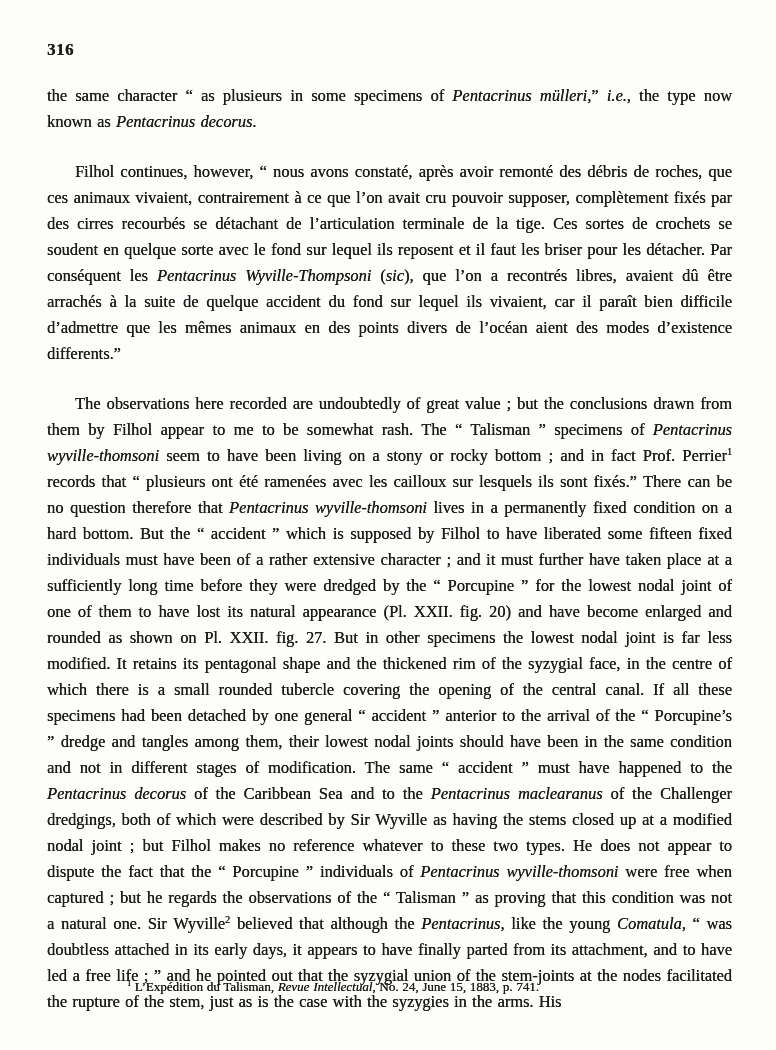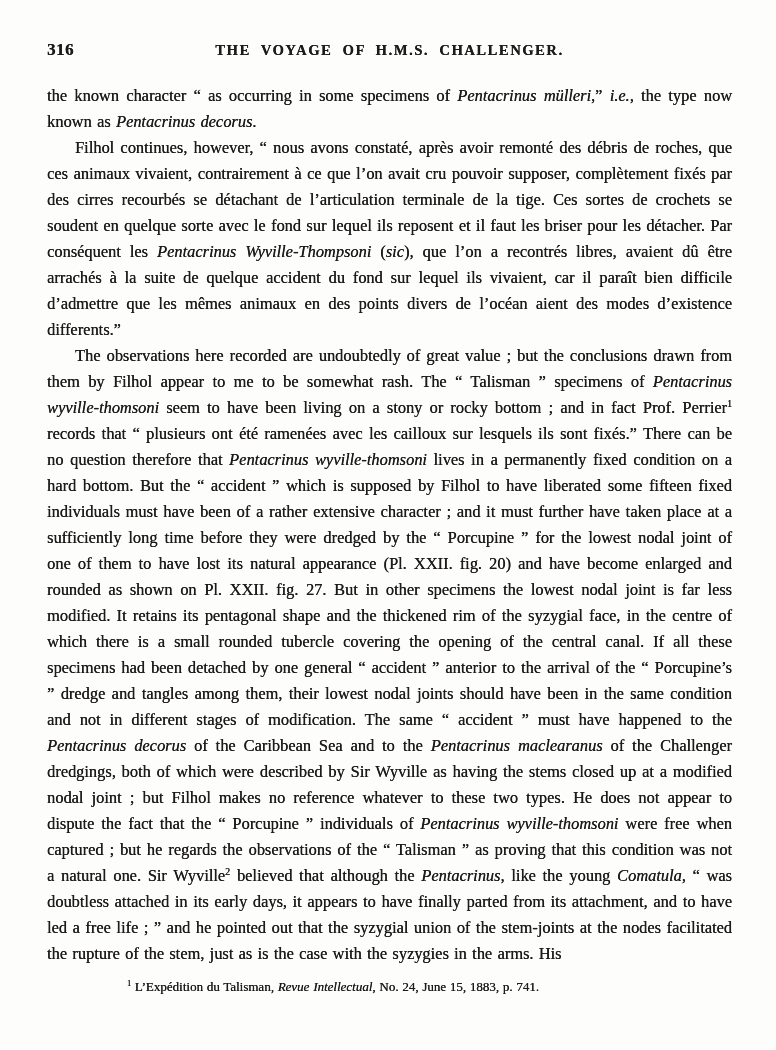--- a/index.html
+++ b/index.html
@@ -50,21 +50,21 @@
     left: 47px;
     right: 44px;
     font-size: 16.4px;
     line-height: 26px;
     word-spacing: 1.2px;
   }
   .para {
     margin: 0;
     text-align: justify;
   }
-  .para.indent { text-indent: 28px; }
+  .para.indent { text-indent: 28px; margin-top: 24px; }
   em { }
   sup {
     font-size: 0.62em;
     vertical-align: super;
     line-height: 0;
     letter-spacing: 0;
   }
   .footnotes {
     position: absolute;
     top: 977px;
@@ -76,25 +76,24 @@
     word-spacing: 0.5px;
   }
   .footnote { margin: 0; }
 </style>
 </head>
 <body>
 
 <div class="page">
   <div class="header">
     <span class="page-number">316</span>
-    <span class="header-title">THE VOYAGE OF H.M.S. CHALLENGER.</span>
   </div>
 
   <div class="body-text">
-      <p class="para"><span>the known character “ as occurring in some specimens of </span><em>Pentacrinus mülleri</em><span>,” </span><em>i.e.</em><span>, the type now known as </span><em>Pentacrinus decorus</em><span>.</span></p>
+      <p class="para"><span>the same character “ as plusieurs in some specimens of </span><em>Pentacrinus mülleri</em><span>,” </span><em>i.e.</em><span>, the type now known as </span><em>Pentacrinus decorus</em><span>.</span></p>
       <p class="para indent"><span>Filhol continues, however, “ nous avons constaté, après avoir remonté des débris de roches, que ces animaux vivaient, contrairement à ce que l’on avait cru pouvoir supposer, complètement fixés par des cirres recourbés se détachant de l’articulation terminale de la tige.  Ces sortes de crochets se soudent en quelque sorte avec le fond sur lequel ils reposent et il faut les briser pour les détacher.  Par conséquent les </span><em>Pentacrinus Wyville-Thompsoni</em><span> (</span><em>sic</em><span>), que l’on a recontrés libres, avaient dû être arrachés à la suite de quelque accident du fond sur lequel ils vivaient, car il paraît bien difficile d’admettre que les mêmes animaux en des points divers de l’océan aient des modes d’existence differents.”</span></p>
       <p class="para indent"><span>The observations here recorded are undoubtedly of great value ; but the conclusions drawn from them by Filhol appear to me to be somewhat rash.  The “ Talisman ” specimens of </span><em>Pentacrinus wyville-thomsoni</em><span> seem to have been living on a stony or rocky bottom ; and in fact Prof. Perrier</span><sup>1</sup><span> records that “ plusieurs ont été ramenées avec les cailloux sur lesquels ils sont fixés.”  There can be no question therefore that </span><em>Pentacrinus wyville-thomsoni</em><span> lives in a permanently fixed condition on a hard bottom.  But the “ accident ” which is supposed by Filhol to have liberated some fifteen fixed individuals must have been of a rather extensive character ; and it must further have taken place at a sufficiently long time before they were dredged by the “ Porcupine ” for the lowest nodal joint of one of them to have lost its natural appearance (Pl. XXII. fig. 20) and have become enlarged and rounded as shown on Pl. XXII. fig. 27.  But in other specimens the lowest nodal joint is far less modified.  It retains its pentagonal shape and the thickened rim of the syzygial face, in the centre of which there is a small rounded tubercle covering the opening of the central canal.  If all these specimens had been detached by one general “ accident ” anterior to the arrival of the “ Porcupine’s ” dredge and tangles among them, their lowest nodal joints should have been in the same condition and not in different stages of modification.  The same “ accident ” must have happened to the </span><em>Pentacrinus decorus</em><span> of the Caribbean Sea and to the </span><em>Pentacrinus maclearanus</em><span> of the Challenger dredgings, both of which were described by Sir Wyville as having the stems closed up at a modified nodal joint ; but Filhol makes no reference whatever to these two types.  He does not appear to dispute the fact that the “ Porcupine ” individuals of </span><em>Pentacrinus wyville-thomsoni</em><span> were free when captured ; but he regards the observations of the “ Talisman ” as proving that this condition was not a natural one.  Sir Wyville</span><sup>2</sup><span> believed that although the </span><em>Pentacrinus</em><span>, like the young </span><em>Comatula</em><span>, “ was doubtless attached in its early days, it appears to have finally parted from its attachment, and to have led a free life ; ” and he pointed out that the syzygial union of the stem-joints at the nodes facilitated the rupture of the stem, just as is the case with the syzygies in the arms.  His</span></p>
     </div>
 
   <div class="footnotes">
       <div class="footnote"><sup>1</sup><span> L’Expédition du Talisman, </span><em>Revue Intellectual</em><span>, No. 24, June 15, 1883, p. 741.</span></div>
     </div>
 </div>
 
 </body></html>

